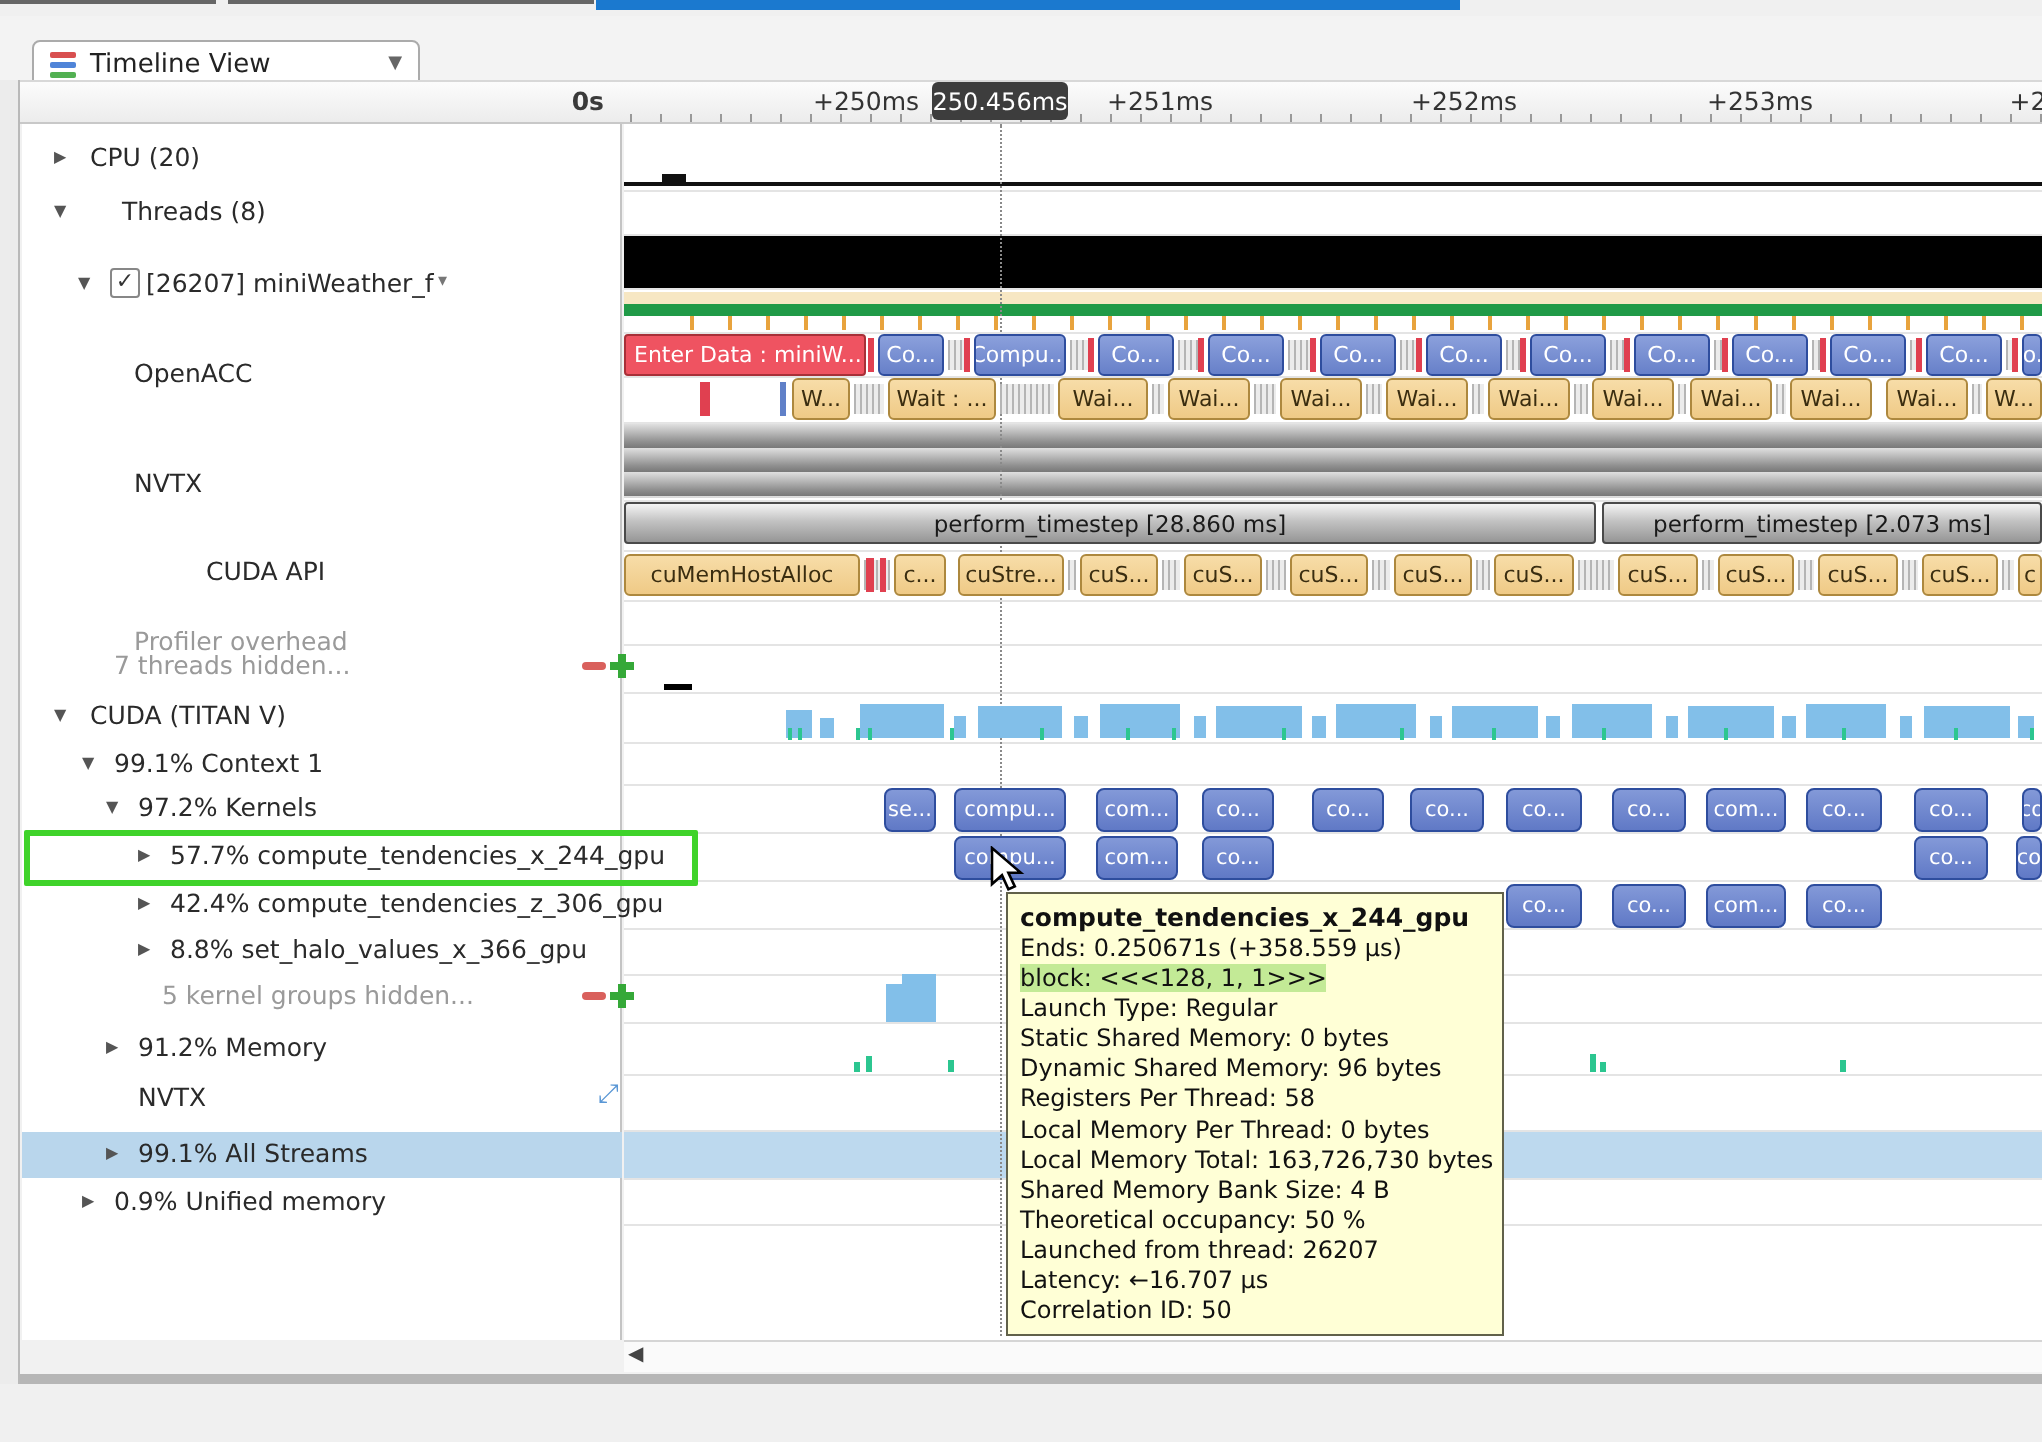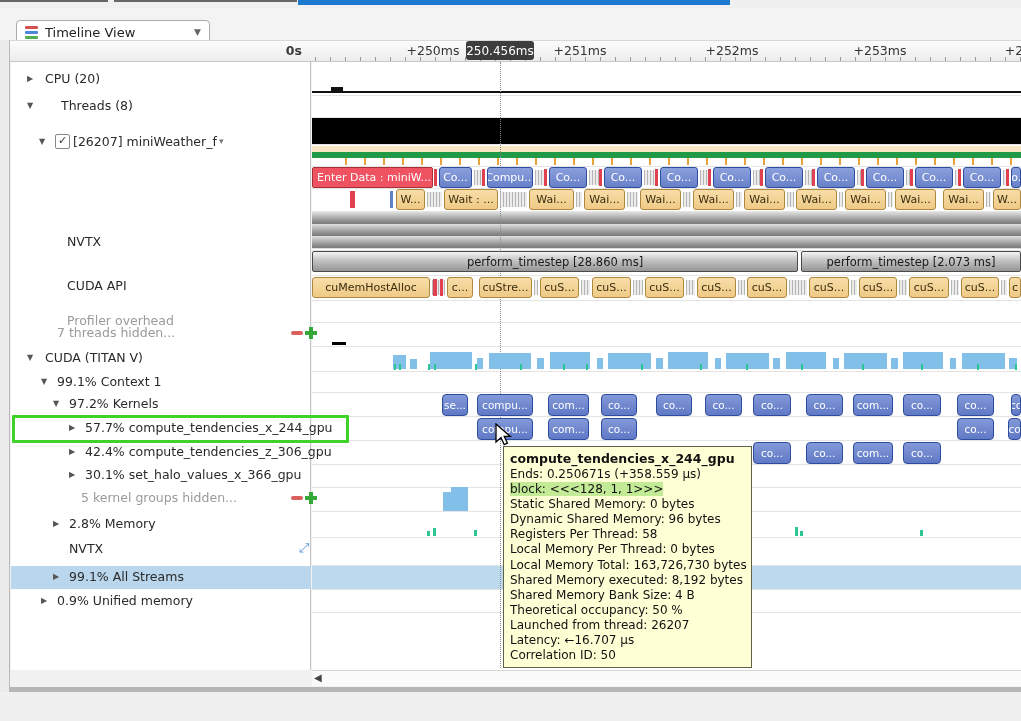--- a/index.html
+++ b/index.html
@@ -386,26 +386,26 @@
       <div class="abs teal" style="left: 800px; width: 3px; top: 531px; height: 5px;"></div>
       <div class="abs teal" style="left: 920px; width: 3px; top: 530px; height: 6px;"></div>
     </div>
 
   <div class="abs greenbox"></div>
 
   <div class="abs tooltip" id="tooltip">
       <div class="ln ttl">compute_tendencies_x_244_gpu</div>
       <div class="ln">Ends: 0.250671s (+358.559 μs)</div>
       <div class="ln"><span class="hl">block: &lt;&lt;&lt;128, 1, 1&gt;&gt;&gt;</span></div>
+      <div class="ln">Launch Type: Regular</div>
       <div class="ln">Static Shared Memory: 0 bytes</div>
       <div class="ln">Dynamic Shared Memory: 96 bytes</div>
       <div class="ln">Registers Per Thread: 58</div>
       <div class="ln">Local Memory Per Thread: 0 bytes</div>
       <div class="ln">Local Memory Total: 163,726,730 bytes</div>
-      <div class="ln">Shared Memory executed: 8,192 bytes</div>
       <div class="ln">Shared Memory Bank Size: 4 B</div>
       <div class="ln">Theoretical occupancy: 50 %</div>
       <div class="ln">Launched from thread: 26207</div>
       <div class="ln">Latency: ←16.707 μs</div>
       <div class="ln">Correlation ID: 50</div>
     </div>
 
   <svg class="abs cursor" style="left:494px;top:423px;" width="22" height="24">
     <path d="M2,1 L2,19 L7,14.6 L10.2,21.6 L13.4,20.2 L10.2,13.4 L16.4,13.4 Z" fill="#fff" stroke="#000" stroke-width="1.3"></path>
   </svg>
@@ -423,24 +423,27 @@
     <div class="abs tree-row" style="top: 95px; height: 22px;">
       <span class="arr" style="left: 16px;">▼</span>
       <span class="txt" style="left: 34px; margin-left: 16px;">Threads (8)</span>
     </div>
     <div class="abs tree-row" style="top: 131px; height: 22px;">
       <span class="arr" style="left: 28px;">▼</span>
       <span class="cbx" style="left: 44px;">✓</span>
       <span class="txt" style="left: 62px;">[26207] miniWeather_f</span>
       <span class="ddcaret" style="left: 208px;">▾</span>
     </div>
+    <div class="abs tree-row" style="top: 176px; height: 22px;">
+      <span class="txt" style="left: 56px;">OpenACC</span>
+    </div>
     <div class="abs tree-row" style="top: 231px; height: 22px;">
       <span class="txt" style="left: 56px;">NVTX</span>
     </div>
-    <div class="abs tree-row" style="top: 275px; height: 22px;">
+    <div class="abs tree-row" style="top: 275px; height: 22px; margin-left: 36px;">
       <span class="txt" style="left: 56px;">CUDA API</span>
     </div>
     <div class="abs tree-row muted" style="top: 310px; height: 22px;">
       <span class="txt" style="left: 56px;">Profiler overhead</span>
     </div>
     <div class="abs tree-row muted" style="top: 322px; height: 22px;">
       <span class="txt" style="left: 46px;">7 threads hidden...</span>
       <span class="minus" style="left: 280px;"></span>
       <span class="plus" style="left: 294px;"></span>
     </div>
@@ -459,30 +462,30 @@
     <div class="abs tree-row" style="top: 417px; height: 22px;">
       <span class="arr" style="left: 58px;">▶</span>
       <span class="txt" style="left: 74px;">57.7% compute_tendencies_x_244_gpu</span>
     </div>
     <div class="abs tree-row" style="top: 441px; height: 22px;">
       <span class="arr" style="left: 58px;">▶</span>
       <span class="txt" style="left: 74px;">42.4% compute_tendencies_z_306_gpu</span>
     </div>
     <div class="abs tree-row" style="top: 464px; height: 22px;">
       <span class="arr" style="left: 58px;">▶</span>
-      <span class="txt" style="left: 74px;">30.1% set_halo_values_x_366_gpu</span>
+      <span class="txt" style="left: 74px;">8.8% set_halo_values_x_366_gpu</span>
     </div>
     <div class="abs tree-row muted" style="top: 487px; height: 22px;">
       <span class="txt" style="left: 70px;">5 kernel groups hidden...</span>
       <span class="minus" style="left: 280px;"></span>
       <span class="plus" style="left: 294px;"></span>
     </div>
     <div class="abs tree-row" style="top: 513px; height: 22px;">
       <span class="arr" style="left: 42px;">▶</span>
-      <span class="txt" style="left: 58px;">2.8% Memory</span>
+      <span class="txt" style="left: 58px;">91.2% Memory</span>
     </div>
     <div class="abs tree-row" style="top: 538px; height: 22px;">
       <span class="txt" style="left: 58px;">NVTX</span>
       <span class="expand" style="left: 288px;">⤢</span>
     </div>
     <div class="abs tree-row sel" style="top: 566px; height: 23px;">
       <span class="arr" style="left: 42px;">▶</span>
       <span class="txt" style="left: 58px;">99.1% All Streams</span>
     </div>
     <div class="abs tree-row" style="top: 590px; height: 22px;">

